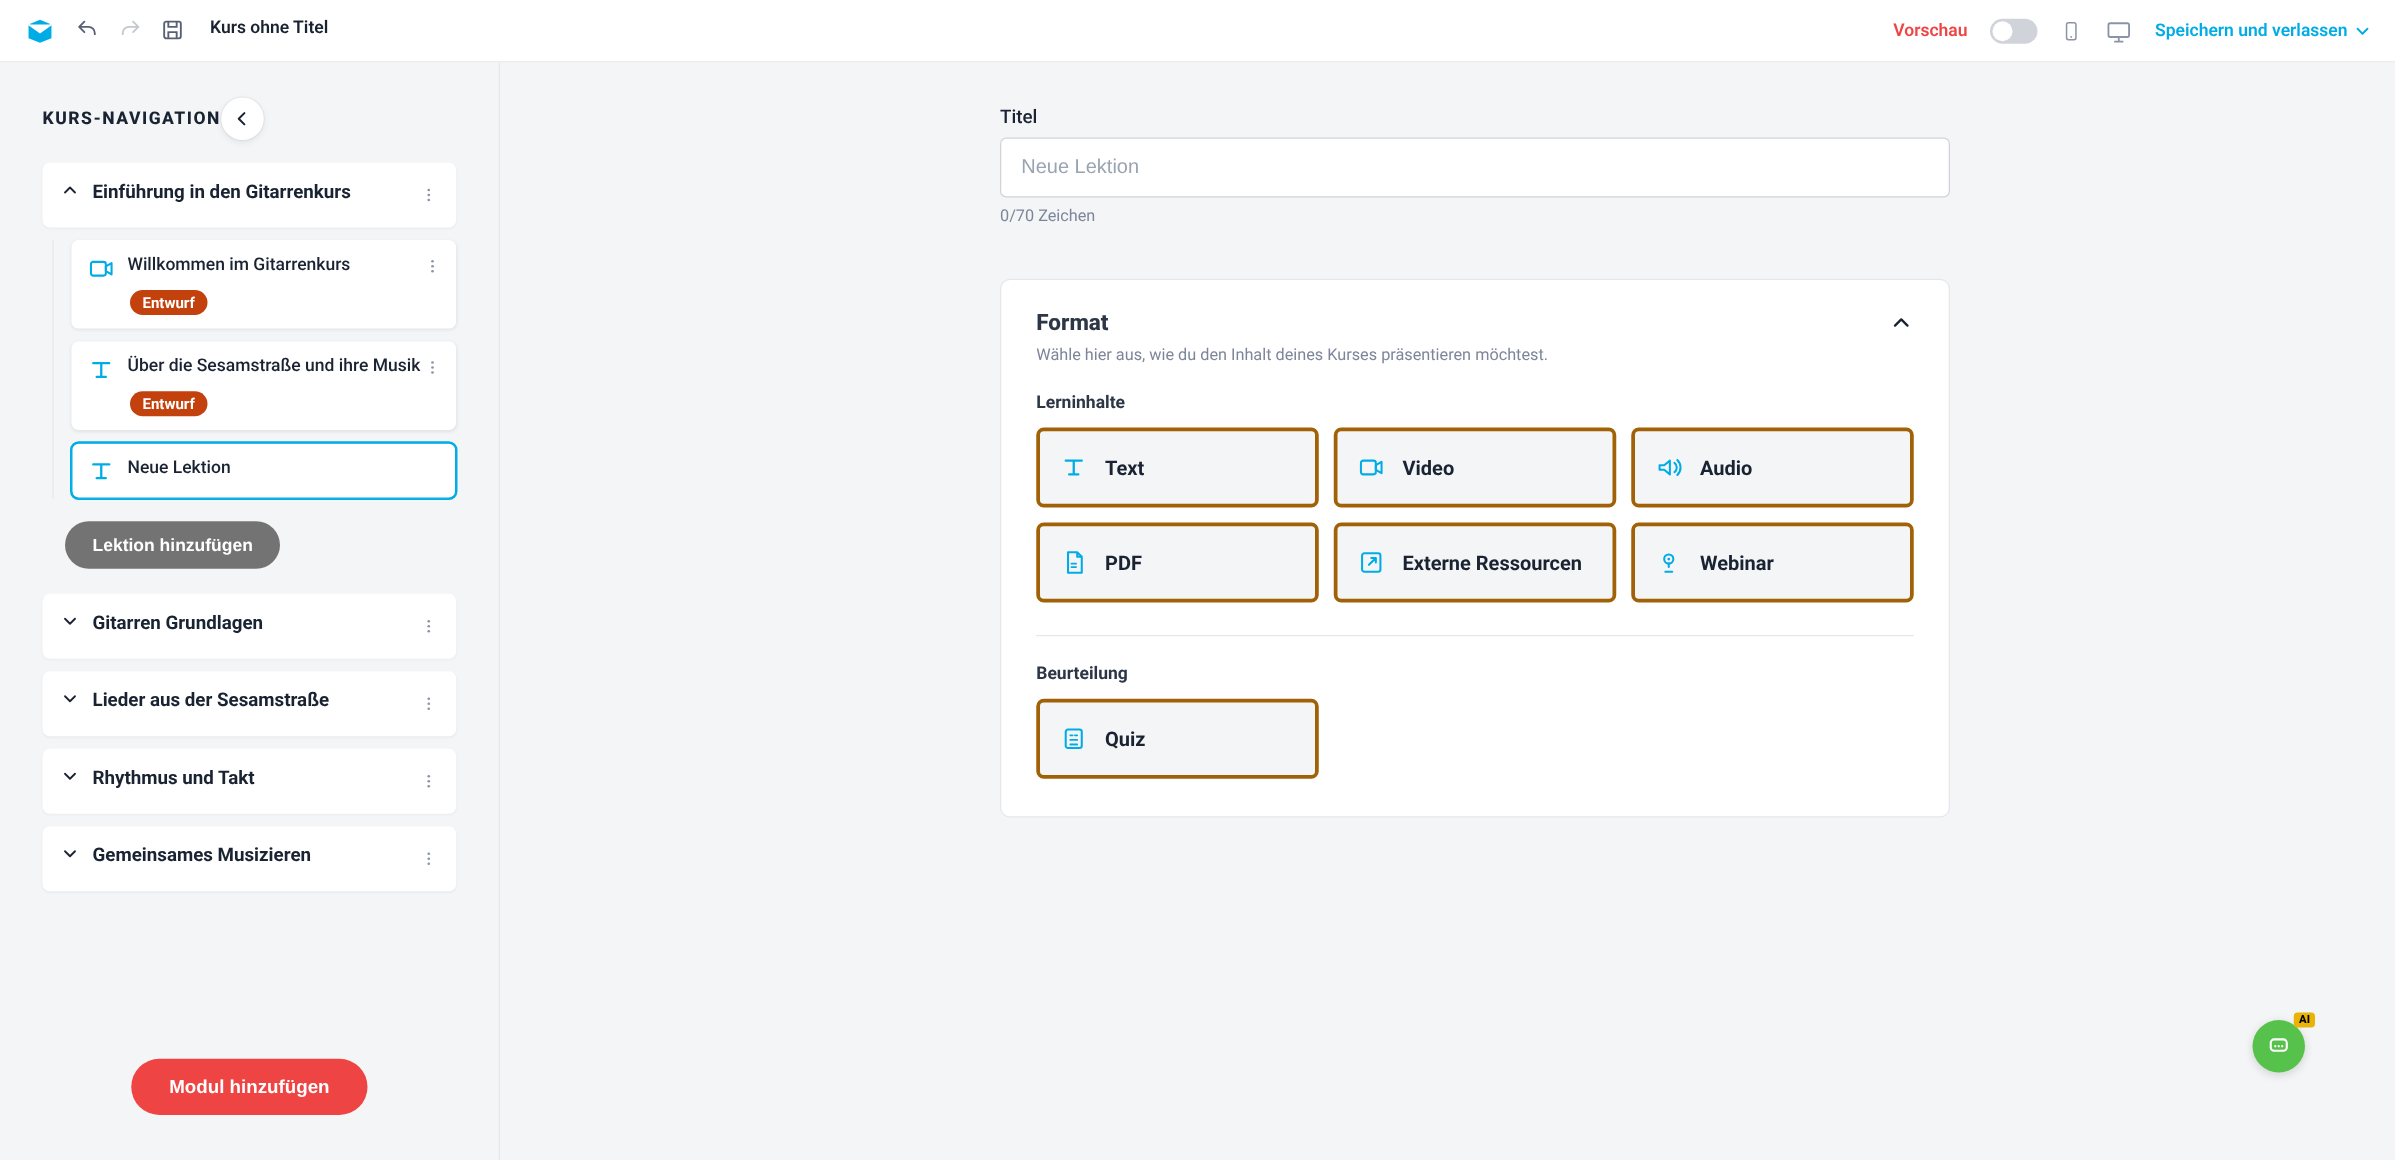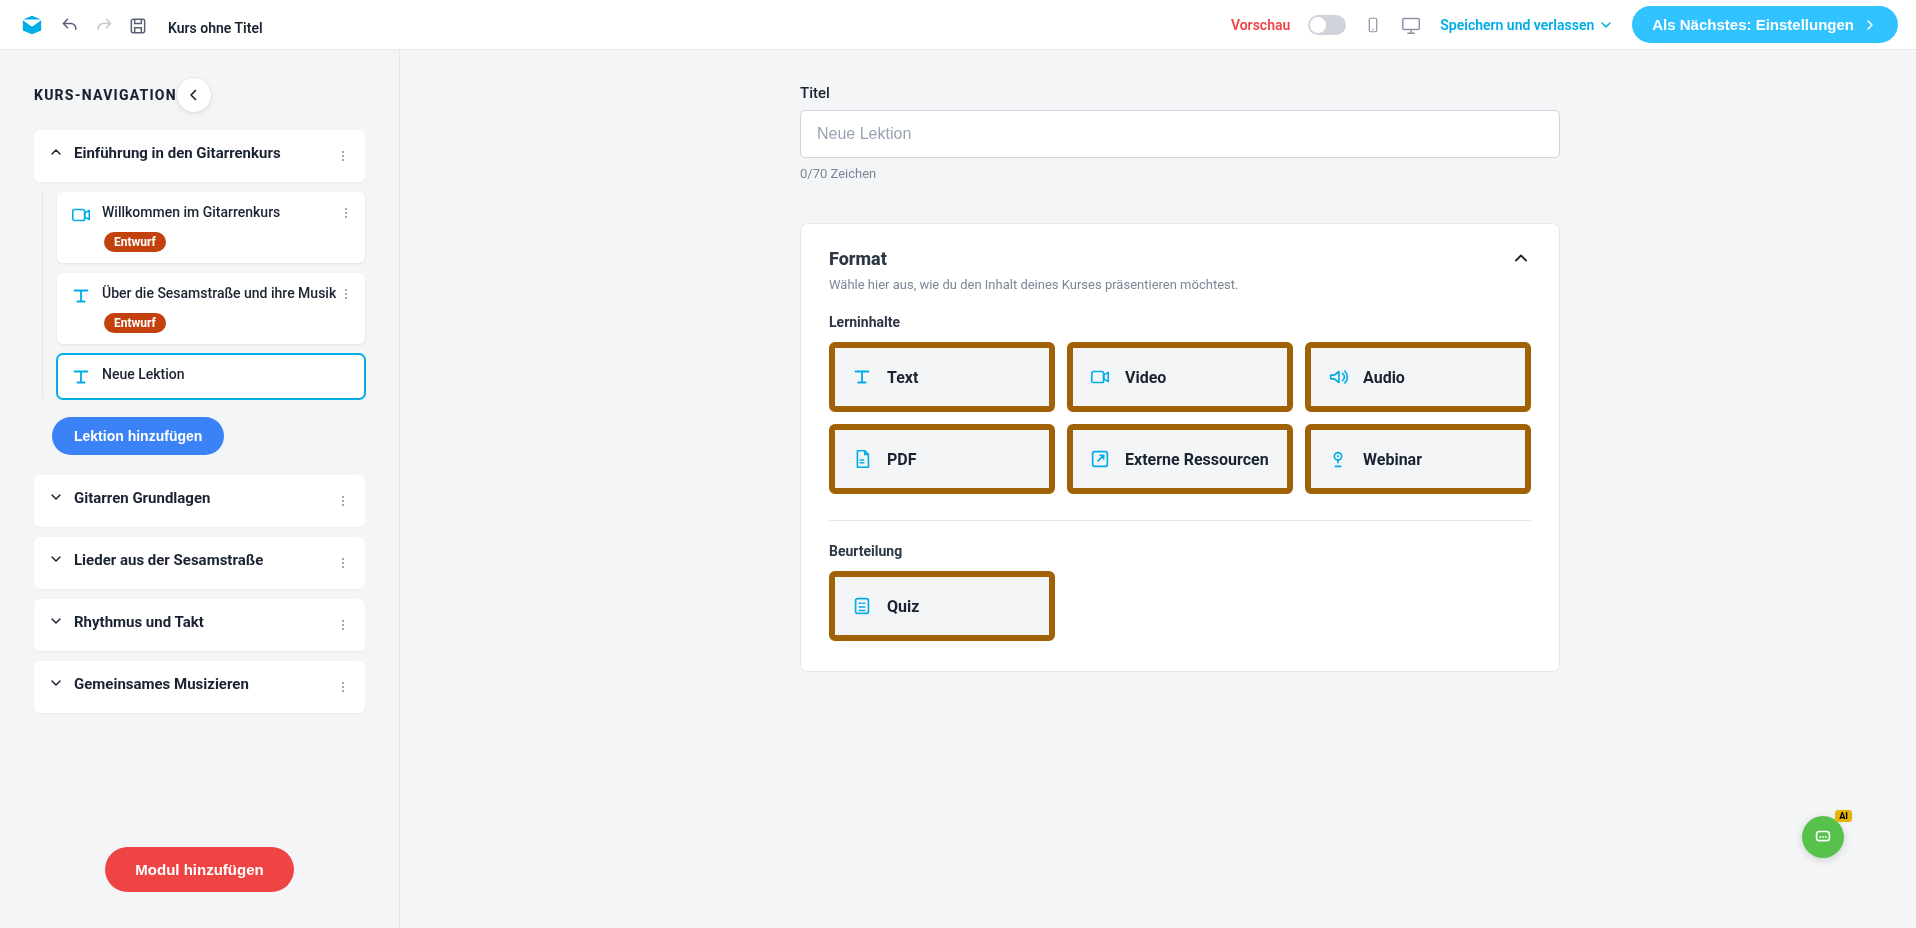--- a/index.html
+++ b/index.html
@@ -1,21 +1,21 @@
 <!DOCTYPE html>
 <html><head>
 <meta charset="utf-8">
 <style>
 * { margin: 0; padding: 0; box-sizing: border-box; }
 body { font-family: -apple-system, BlinkMacSystemFont, "Segoe UI", Roboto, Helvetica, Arial, sans-serif; background: #f4f5f7; color: #1a2332; font-size: 14px; overflow: hidden; }
 .app { display: flex; flex-direction: column; height: 928px; width: 1916px; }
 
 
 .topbar { height: 50px; background: #fff; border-bottom: 1px solid #e5e7eb; display: flex; align-items: center; padding: 0 18px; justify-content: space-between; }
-.topbar-left { display: flex; align-items: flex-end; gap: 14px; }
+.topbar-left { display: flex; align-items: flex-start; gap: 14px; }
 .topbar-right { display: flex; align-items: center; gap: 18px; }
 .logo { width: 28px; height: 22px; display:flex; align-items:center; justify-content:center; }
 .icon-btn { display: inline-flex; align-items:center; justify-content:center; color: #586174; cursor: pointer; }
 .icon-btn.disabled { opacity: 0.35; cursor: default; }
 .course-title { font-size: 14px; font-weight: 600; color: #1a2332; margin-left: 6px; }
 .preview-label { font-size: 14px; font-weight: 600; color: #ef4444; }
 .toggle { width: 38px; height: 20px; background: #d0d3d9; border-radius: 10px; position: relative; cursor: pointer; }
 .toggle::after { content:''; position:absolute; left:2px; top:2px; width:16px; height:16px; background:#fff; border-radius:50%; }
 .device-icon { color: #8a94a6; cursor: pointer; }
 .save-exit { color: #00ace6; font-weight: 600; font-size: 14px; display: inline-flex; align-items:center; gap:4px; cursor:pointer; }
@@ -33,38 +33,38 @@
 .module-header { display:flex; align-items:flex-start; padding: 14px 10px 14px 14px; font-weight:700; font-size:15px; color:#1a2332; cursor:pointer; gap:10px; position:relative; }
 .module-header .kebab { margin-left:auto; color:#8a94a6; padding:4px; cursor:pointer; }
 .lesson-list { padding-left: 10px; border-left: 1px solid #e5e7eb; margin-left: 8px; }
 .lesson { background:#fff; border:1px solid transparent; border-radius:6px; margin: 6px 0 10px 4px; padding: 10px 10px 10px 12px; position:relative; box-shadow: 0 1px 3px rgba(0,0,0,0.08); }
 .lesson.active { border-color: #00ace6; box-shadow: 0 0 0 1px #00ace6; }
 .lesson-row { display:flex; align-items:flex-start; gap:10px; }
 .lesson-icon { flex-shrink:0; margin-top:1px; }
 .lesson-title { font-size:14px; font-weight:500; color:#1a2332; line-height:1.35; }
 .lesson .kebab { position:absolute; right:6px; top:8px; color:#8a94a6; cursor:pointer; padding:4px; }
 .draft-badge { display:inline-block; background:#c2410c; color:#fff; font-size:12px; font-weight:700; padding:3px 10px; border-radius:11px; margin-top:6px; margin-left: 34px; }
-.add-lesson-btn { background:#3b82f6; color:#fff; font-weight:700; font-size:14px; padding:11px 22px; border-radius:22px; border:none; cursor:pointer; margin: 8px 0 20px 18px; }
+.add-lesson-btn { background:#737373; color:#fff; font-weight:700; font-size:14px; padding:11px 22px; border-radius:22px; border:none; cursor:pointer; margin: 8px 0 20px 18px; }
 .sidebar-footer { padding: 20px 34px 36px 34px; display:flex; justify-content:center; }
 .add-module-btn { background:#ef4444; color:#fff; font-weight:700; font-size:15px; padding:14px 30px; border-radius:26px; border:none; cursor:pointer; }
 
 
 .main { flex:1; overflow-y:auto; padding: 34px 40px; }
 .main-inner { max-width: 760px; margin: 0 auto 0 360px; }
 .field-label { font-size:15px; color:#1a2332; font-weight:500; margin-bottom:8px; }
 .title-input { width:100%; padding:14px 16px; font-size:16px; border:1px solid #d0d3d9; border-radius:5px; color:#1a2332; }
 .title-input::placeholder { color:#9aa3b2; }
 .counter { font-size:13px; color:#7d8699; margin-top:8px; }
 .format-panel { margin-top:42px; background:#fff; border:1px solid #e5e7eb; border-radius:8px; padding: 24px 28px 30px 28px; }
 .format-head { display:flex; align-items:flex-start; justify-content:space-between; }
 .format-head h3 { font-size:18px; font-weight:800; color:#2c3645; }
 .format-desc { font-size:13px; color:#7d8699; margin-top:8px; }
 .section-label { font-size:14px; font-weight:700; color:#2c3645; margin-top:22px; margin-bottom:12px; }
 .format-grid { display:grid; grid-template-columns: repeat(3, 1fr); gap: 12px; }
-.format-card { background:#f4f5f7; border:6px solid #a16207; border-radius:6px; padding: 18px 16px; display:flex; align-items:center; gap:14px; cursor:pointer; font-weight:700; font-size:16px; color:#1a2332; }
+.format-card { background:#f4f5f7; border:3px solid #a16207; border-radius:6px; padding: 18px 16px; display:flex; align-items:center; gap:14px; cursor:pointer; font-weight:700; font-size:16px; color:#1a2332; }
 .format-card .fc-icon { color:#00ace6; flex-shrink:0; }
 .divider { border:none; border-top:1px solid #e5e7eb; margin: 26px 0 0 0; }
 .format-row-single { display:grid; grid-template-columns: repeat(3, 1fr); gap:12px; }
 
 
 .ai-fab { position: fixed; right: 72px; bottom: 70px; width: 42px; height: 42px; background: #57c24b; border-radius: 50%; display:flex; align-items:center; justify-content:center; cursor:pointer; box-shadow:0 2px 8px rgba(0,0,0,0.15); }
 .ai-fab .ai-badge { position:absolute; top:-6px; right:-8px; background:#eab308; color:#000; font-size:9px; font-weight:800; padding:1px 4px; border-radius:3px; }
 
 
 svg { display:block; }
@@ -188,26 +188,20 @@
           <svg width="22" height="22" viewBox="0 0 24 24">
             <use href="#ic-desktop"></use>
           </svg>
         </span>
       <span class="save-exit">
         <span>Speichern und verlassen</span>
         <svg width="16" height="16" viewBox="0 0 24 24" style="color:#00ace6">
             <use href="#ic-chevron-down"></use>
           </svg>
       </span>
-      <button class="primary-btn">
-        <span>Als Nächstes: Einstellungen</span>
-        <svg width="16" height="16" viewBox="0 0 24 24">
-            <use href="#ic-chevron-right"></use>
-          </svg>
-      </button>
     </div>
   </div>
 
   <div class="body">
 
     <div class="sidebar">
       <div class="sidebar-header">
         <h2>KURS-NAVIGATION</h2>
         <span class="collapse-btn">
           <svg width="18" height="18" viewBox="0 0 24 24" style="color:#1a2332">

